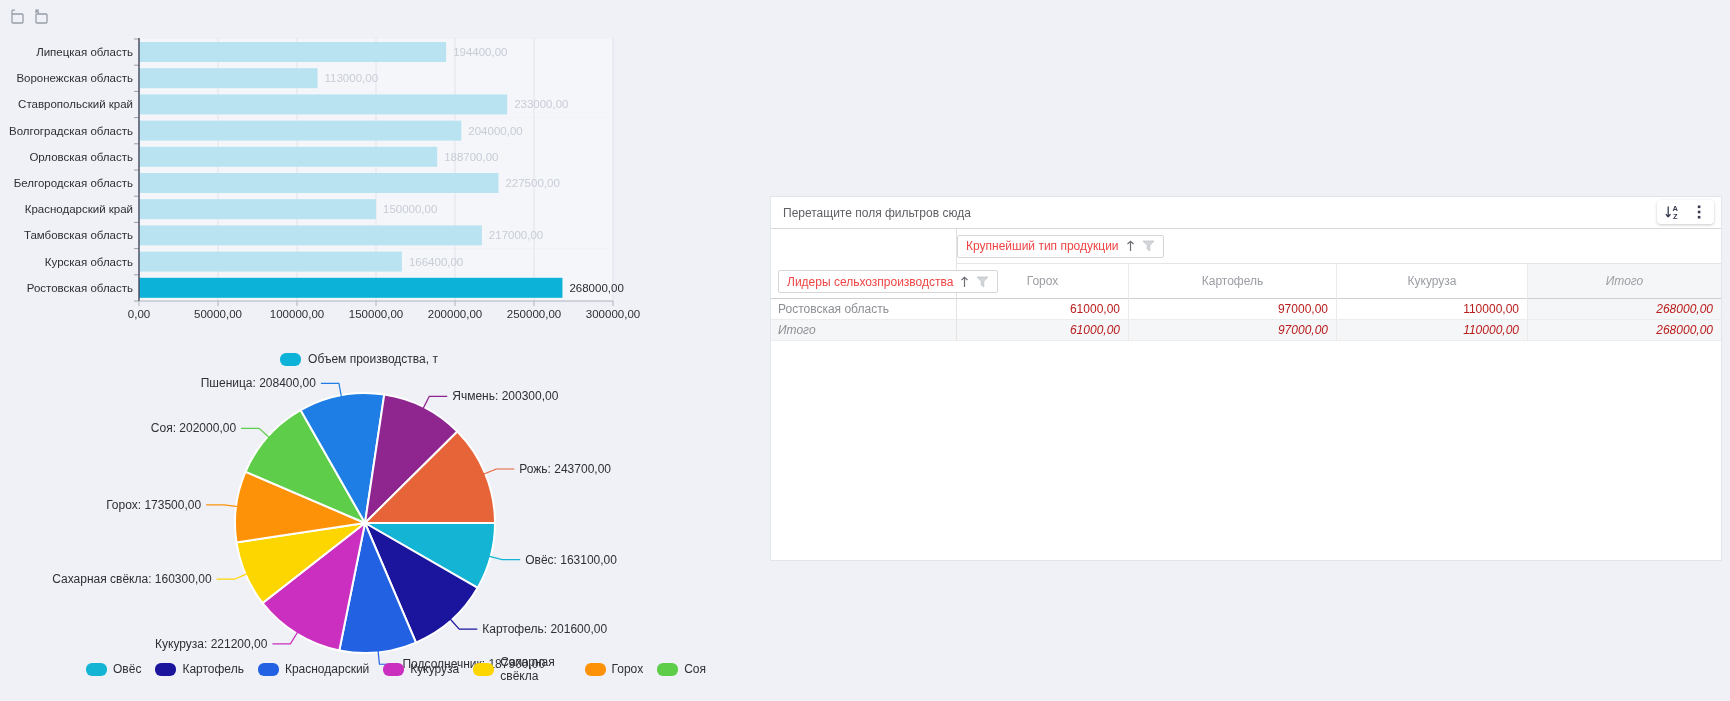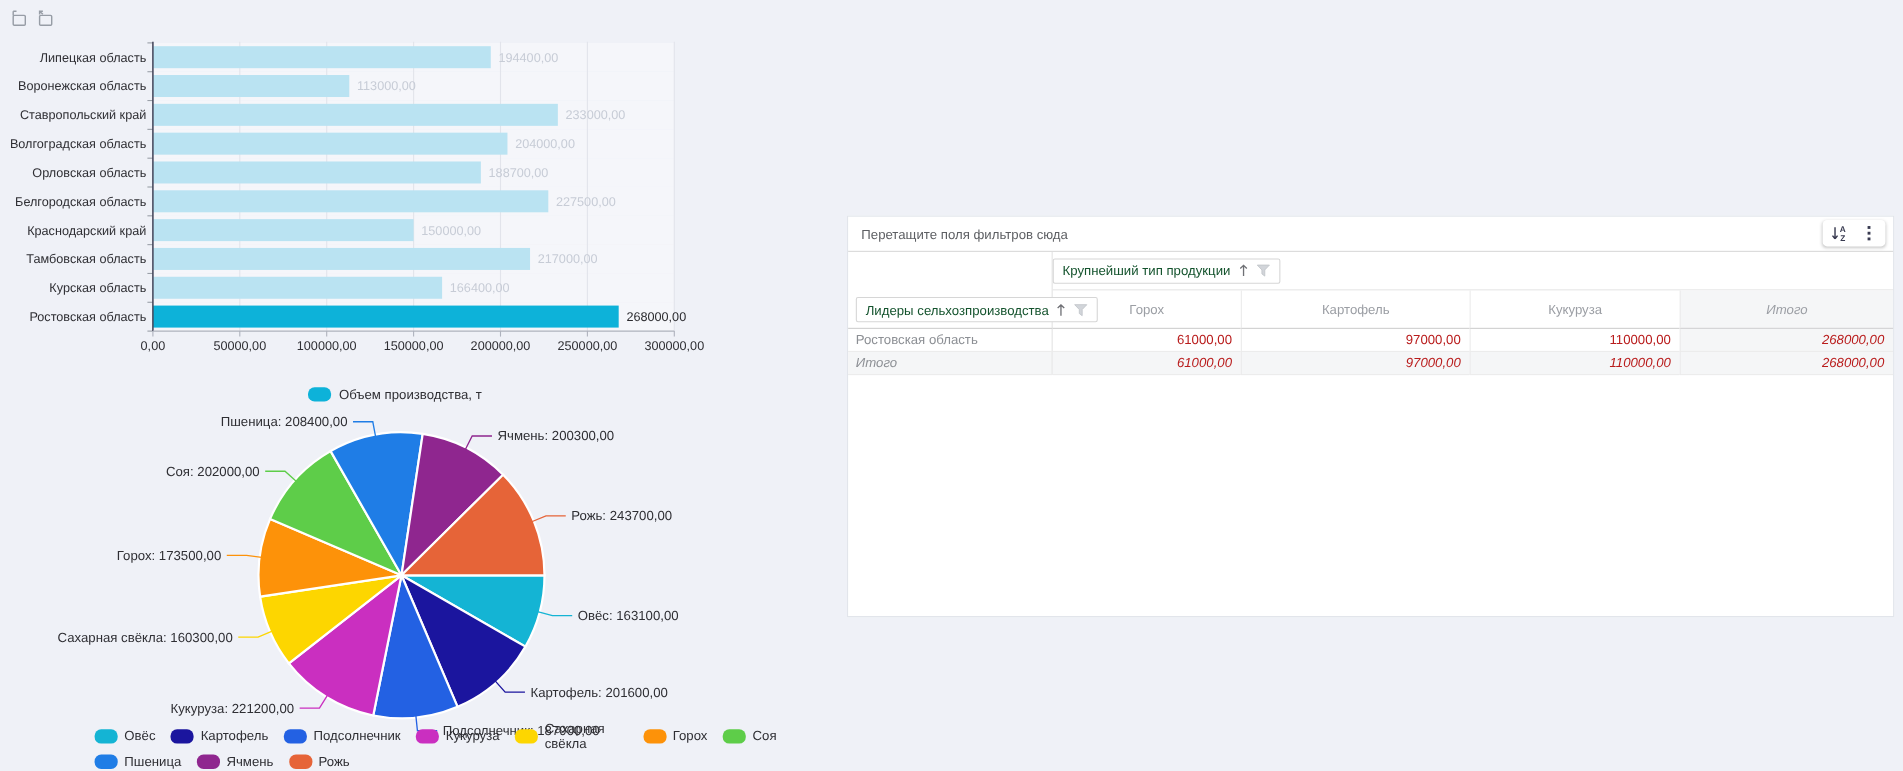--- a/index.html
+++ b/index.html
@@ -5,21 +5,21 @@
   html,body{margin:0;padding:0;}
   body{font-family:"Liberation Sans","DejaVu Sans",sans-serif;}
   .page{position:relative;width:1730px;height:701px;background:#eff1f7;overflow:hidden;}
   svg text{font-family:"Liberation Sans","DejaVu Sans",sans-serif;}
 
   
   .chart-toolbar{position:absolute;left:8px;top:8px;display:flex;gap:6px;z-index:5;}
   .ct-btn{width:18px;height:18px;display:flex;align-items:center;justify-content:center;cursor:pointer;}
 
   
-  .bar-legend{position:absolute;left:139px;top:352px;width:440px;display:flex;justify-content:center;gap:7px;}
+  .bar-legend{position:absolute;left:139px;top:352px;width:440px;display:flex;justify-content:center;align-items:center;gap:7px;}
   .swatch{width:21px;height:13px;border-radius:6px;flex:0 0 auto;}
   .legend-text{font-size:12px;color:#2f2f34;}
 
   
   .pie-legend{position:absolute;left:86px;top:659px;width:620px;display:flex;flex-direction:column;gap:3px;}
   .pie-legend-row{display:flex;gap:14px;align-items:center;height:20px;}
   .pie-legend-item{display:flex;align-items:center;gap:6px;}
 
   
   .pivot-panel{position:absolute;left:770px;top:152px;width:952px;height:365px;background:#fff;
@@ -28,21 +28,21 @@
               padding:0 8px 0 12px;color:#5d5f63;position:relative;box-sizing:border-box;}
   .pivot-actions{position:absolute;right:7px;top:3px;background:#fff;border-radius:4px;
                  box-shadow:0 1px 3px rgba(0,0,0,0.22);padding:4px 7px;display:flex;gap:11px;align-items:center;}
   .action-icon{width:16px;height:16px;display:flex;align-items:center;justify-content:center;cursor:pointer;}
 
   .pgrid{display:grid;grid-template-columns:186px 171px 208px 191px 1fr;grid-template-rows:35px 35px 21px 21px;}
   .desc-cell{grid-column:1;grid-row:1/3;border-right:1px solid #e3e3e3;border-bottom:1px solid #cfcfcf;
              display:flex;align-items:flex-end;padding:0 6px 5px 7px;box-sizing:border-box;}
   .colfields-cell{grid-column:2/6;grid-row:1;border-bottom:1px solid #e5e5e5;display:flex;align-items:center;box-sizing:border-box;}
   .chip{background:#fff;border:1px solid #d6d6d6;border-radius:2px;display:inline-flex;align-items:center;
-        gap:7px;padding:3px 8px;height:23px;box-sizing:border-box;color:#14532d;cursor:pointer;white-space:nowrap;}
+        gap:7px;padding:3px 8px;height:23px;box-sizing:border-box;color:#ef4444;cursor:pointer;white-space:nowrap;}
   .h-cell{grid-row:2;display:flex;align-items:center;justify-content:center;color:#9b9ea4;
           border-bottom:1px solid #cfcfcf;box-sizing:border-box;}
   .h-sep{border-left:1px solid #ebebeb;}
   .total-bg{background:#f5f6f7;font-style:italic;}
   .r-label{color:#8c8f94;padding-left:7px;display:flex;align-items:center;border-right:1px solid #e3e3e3;
            border-bottom:1px solid #ececec;box-sizing:border-box;}
   .r-val{color:#b91c1c;justify-content:flex-end;padding-right:8px;display:flex;align-items:center;
          border-bottom:1px solid #ececec;box-sizing:border-box;}
   .v-sep{border-left:1px solid #ebebeb;}
 </style>
@@ -183,51 +183,37 @@
         <div class="pie-legend-item">
           <span class="swatch" style="background: rgb(20, 180, 212);"></span>
           <span class="legend-text">Овёс</span>
         </div>
         <div class="pie-legend-item">
           <span class="swatch" style="background: rgb(27, 21, 158);"></span>
           <span class="legend-text">Картофель</span>
         </div>
         <div class="pie-legend-item">
           <span class="swatch" style="background: rgb(35, 97, 227);"></span>
-          <span class="legend-text">Подсолнечник</span>
+          <span class="legend-text">Краснодарский</span>
         </div>
         <div class="pie-legend-item">
           <span class="swatch" style="background: rgb(202, 47, 192);"></span>
           <span class="legend-text">Кукуруза</span>
         </div>
         <div class="pie-legend-item">
           <span class="swatch" style="background: rgb(253, 214, 0);"></span>
           <span class="legend-text">Сахарная свёкла</span>
         </div>
         <div class="pie-legend-item">
           <span class="swatch" style="background: rgb(253, 146, 9);"></span>
           <span class="legend-text">Горох</span>
         </div>
         <div class="pie-legend-item">
           <span class="swatch" style="background: rgb(94, 205, 73);"></span>
           <span class="legend-text">Соя</span>
-        </div>
-      </div>
-      <div class="pie-legend-row">
-        <div class="pie-legend-item">
-          <span class="swatch" style="background: rgb(31, 125, 230);"></span>
-          <span class="legend-text">Пшеница</span>
-        </div>
-        <div class="pie-legend-item">
-          <span class="swatch" style="background: rgb(143, 38, 143);"></span>
-          <span class="legend-text">Ячмень</span>
-        </div>
-        <div class="pie-legend-item">
-          <span class="swatch" style="background: rgb(230, 100, 56);"></span>
-          <span class="legend-text">Рожь</span>
         </div>
       </div>
     </div>
 
   <div class="pivot-panel">
     <div class="filter-bar">
       <span>Перетащите поля фильтров сюда</span>
       <div class="pivot-actions">
         <span class="action-icon">
           <svg width="16" height="16" viewBox="0 0 16 16">

